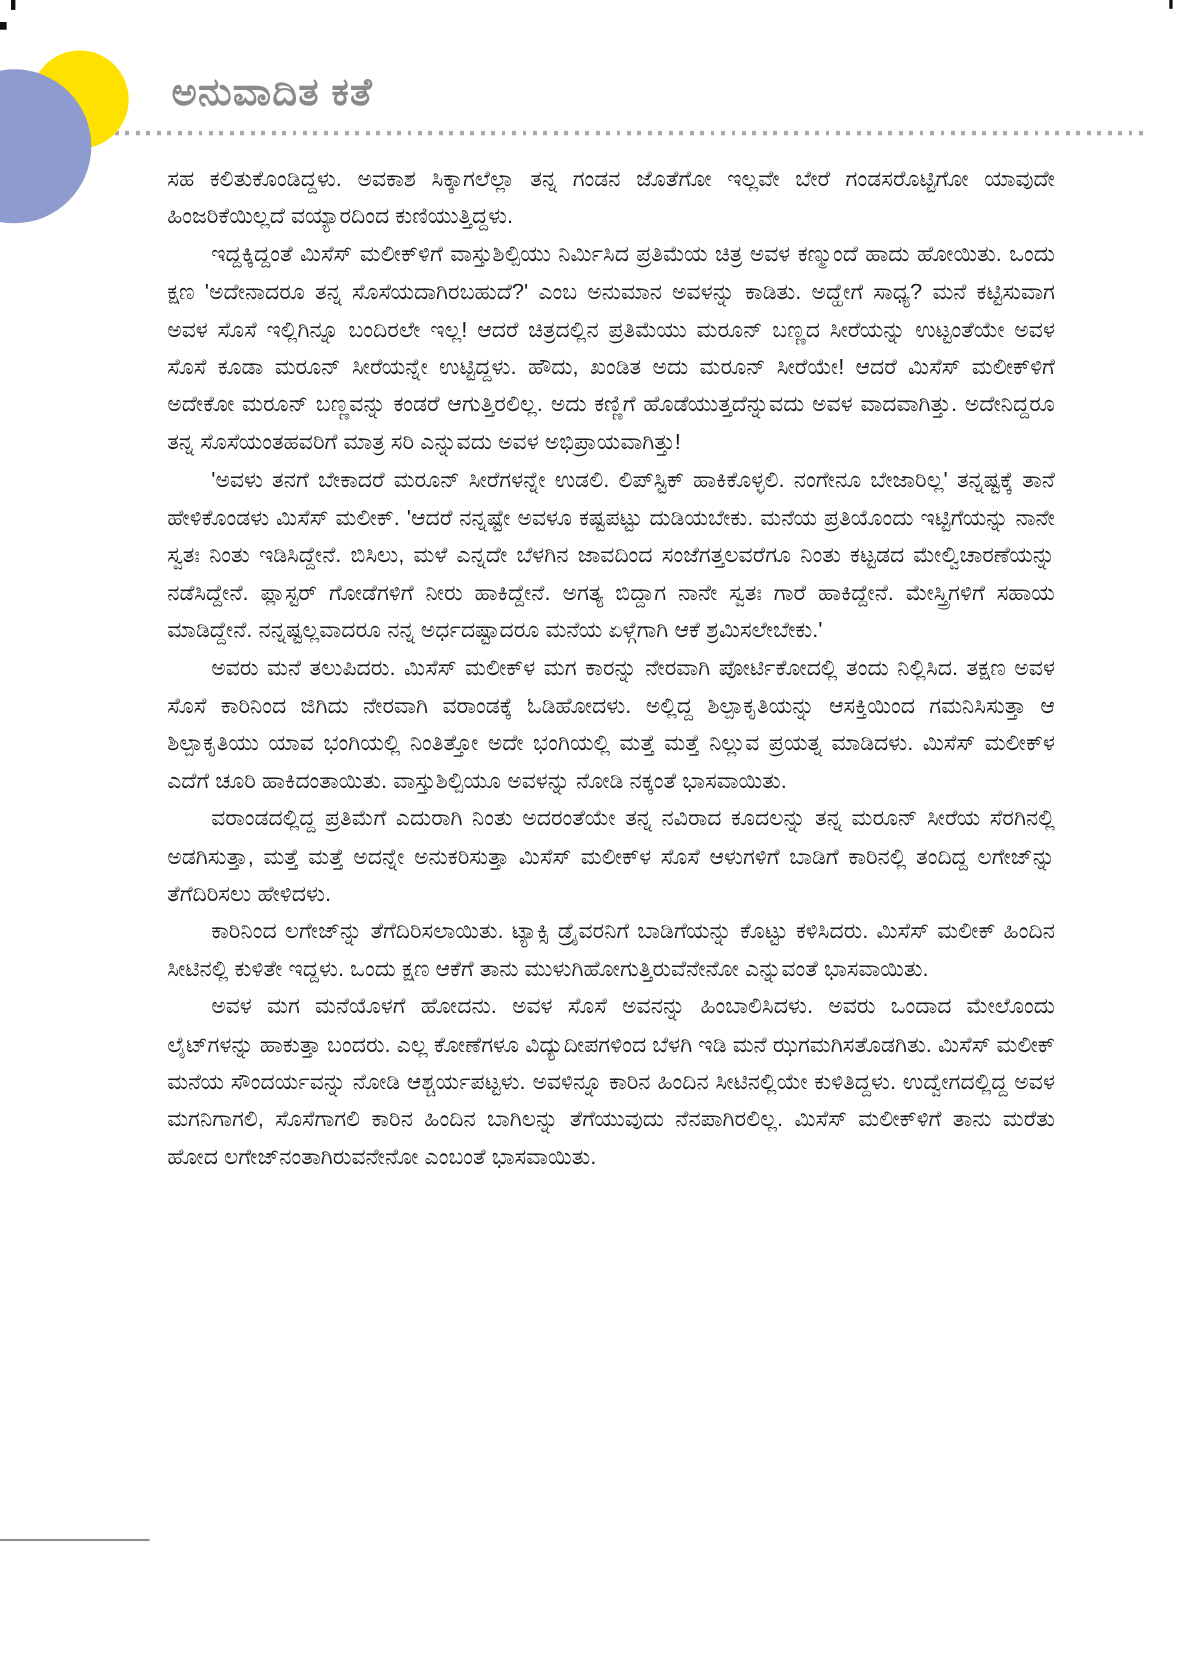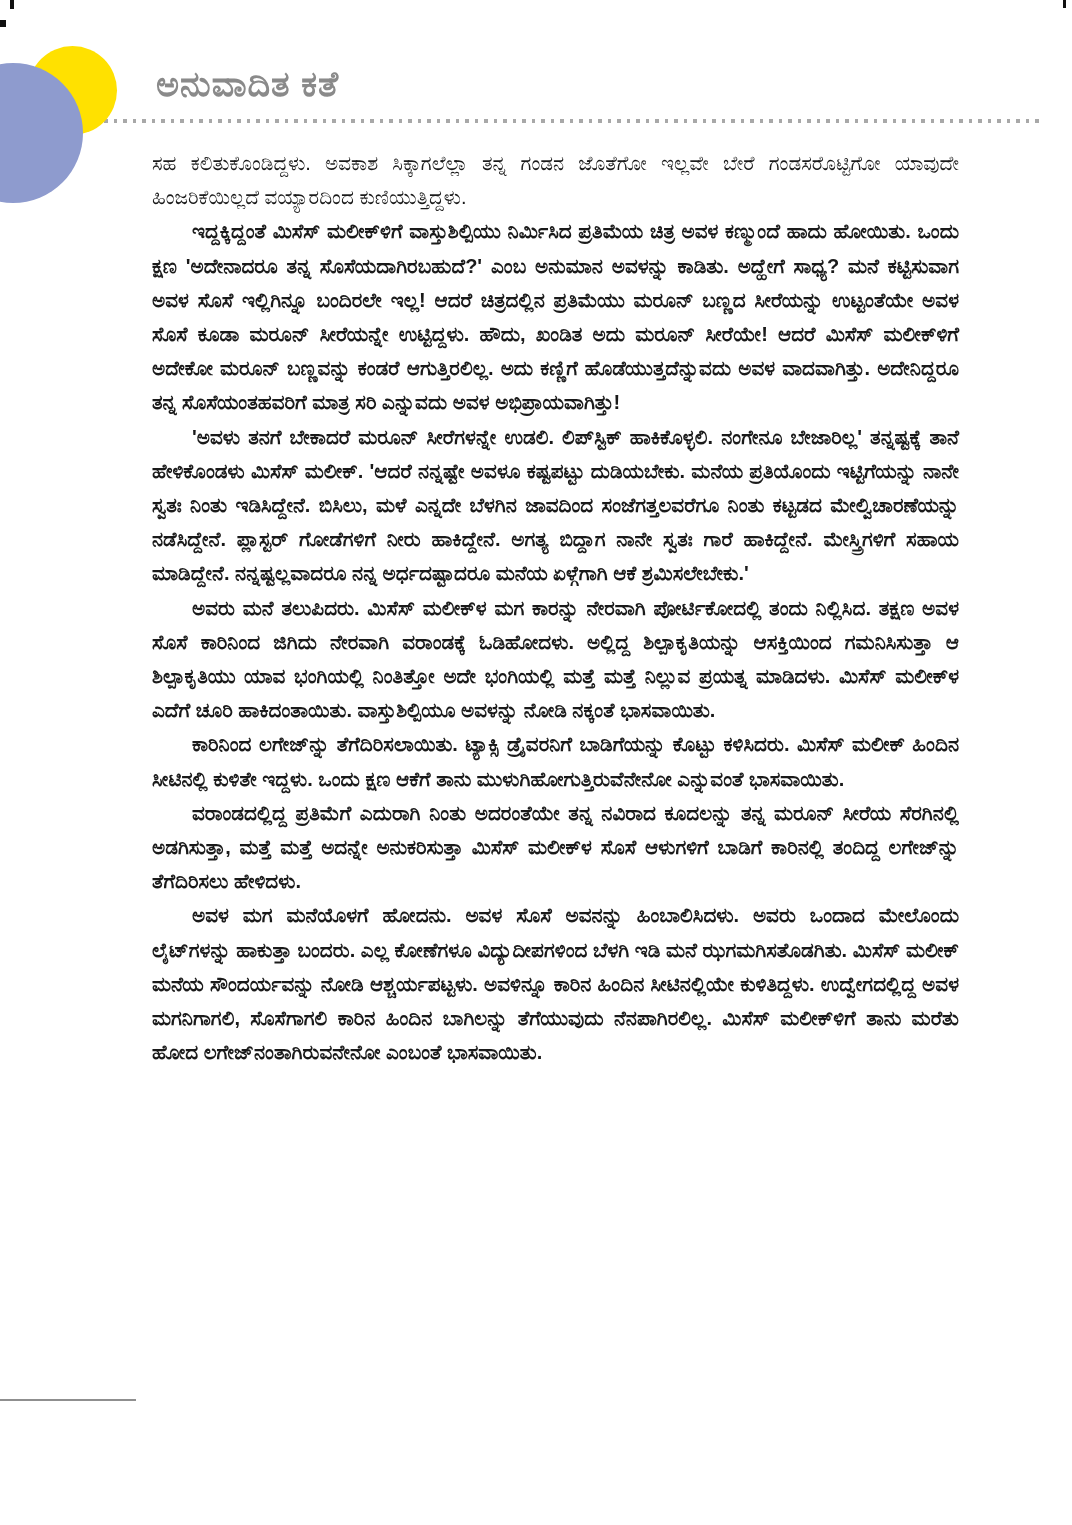--- a/index.html
+++ b/index.html
@@ -76,21 +76,20 @@
     color: #1a1a1a;
     font-size: 20px;
     line-height: 34.2px;
     text-align: justify;
   }
   .story p {
     margin: 0;
   }
   .story p.indent {
     text-indent: 40px;
-    font-weight: bold;
   }
 
   
   .page-number-block {
     position: absolute;
     left: 0;
     top: 1399px;
     width: 136px;
     border-top: 2px solid #8f8f8f;
     font-size: 30px;
@@ -115,20 +114,20 @@
   <div class="dotted-divider"></div>
   <div class="circle-yellow" style="background: rgb(255, 225, 0);"></div>
   <div class="circle-blue" style="background: rgb(142, 155, 206);"></div>
   <h1 class="page-title" style="color: rgb(138, 138, 138);">ಅನುವಾದಿತ ಕತೆ</h1>
 
   <div class="story" id="story" style="color: rgb(26, 26, 26);">
       <p>ಸಹ ಕಲಿತುಕೊಂಡಿದ್ದಳು. ಅವಕಾಶ ಸಿಕ್ಕಾಗಲೆಲ್ಲಾ ತನ್ನ ಗಂಡನ ಜೊತೆಗೋ ಇಲ್ಲವೇ ಬೇರೆ ಗಂಡಸರೊಟ್ಟಿಗೋ ಯಾವುದೇ ಹಿಂಜರಿಕೆಯಿಲ್ಲದೆ ವಯ್ಯಾರದಿಂದ ಕುಣಿಯುತ್ತಿದ್ದಳು.</p>
       <p class="indent">ಇದ್ದಕ್ಕಿದ್ದಂತೆ ಮಿಸೆಸ್ ಮಲೀಕ್‌ಳಿಗೆ ವಾಸ್ತುಶಿಲ್ಪಿಯು ನಿರ್ಮಿಸಿದ ಪ್ರತಿಮೆಯ ಚಿತ್ರ ಅವಳ ಕಣ್ಮುಂದೆ ಹಾದು ಹೋಯಿತು. ಒಂದು ಕ್ಷಣ 'ಅದೇನಾದರೂ ತನ್ನ ಸೊಸೆಯದಾಗಿರಬಹುದೆ?' ಎಂಬ ಅನುಮಾನ ಅವಳನ್ನು ಕಾಡಿತು. ಅದ್ಹೇಗೆ ಸಾಧ್ಯ? ಮನೆ ಕಟ್ಟಿಸುವಾಗ ಅವಳ ಸೊಸೆ ಇಲ್ಲಿಗಿನ್ನೂ ಬಂದಿರಲೇ ಇಲ್ಲ! ಆದರೆ ಚಿತ್ರದಲ್ಲಿನ ಪ್ರತಿಮೆಯು ಮರೂನ್ ಬಣ್ಣದ ಸೀರೆಯನ್ನು ಉಟ್ಟಂತೆಯೇ ಅವಳ ಸೊಸೆ ಕೂಡಾ ಮರೂನ್ ಸೀರೆಯನ್ನೇ ಉಟ್ಟಿದ್ದಳು. ಹೌದು, ಖಂಡಿತ ಅದು ಮರೂನ್ ಸೀರೆಯೇ! ಆದರೆ ಮಿಸೆಸ್ ಮಲೀಕ್‌ಳಿಗೆ ಅದೇಕೋ ಮರೂನ್ ಬಣ್ಣವನ್ನು ಕಂಡರೆ ಆಗುತ್ತಿರಲಿಲ್ಲ. ಅದು ಕಣ್ಣಿಗೆ ಹೊಡೆಯುತ್ತದೆನ್ನುವದು ಅವಳ ವಾದವಾಗಿತ್ತು. ಅದೇನಿದ್ದರೂ ತನ್ನ ಸೊಸೆಯಂತಹವರಿಗೆ ಮಾತ್ರ ಸರಿ ಎನ್ನುವದು ಅವಳ ಅಭಿಪ್ರಾಯವಾಗಿತ್ತು!</p>
       <p class="indent">'ಅವಳು ತನಗೆ ಬೇಕಾದರೆ ಮರೂನ್ ಸೀರೆಗಳನ್ನೇ ಉಡಲಿ. ಲಿಪ್‌ಸ್ಟಿಕ್ ಹಾಕಿಕೊಳ್ಳಲಿ. ನಂಗೇನೂ ಬೇಜಾರಿಲ್ಲ' ತನ್ನಷ್ಟಕ್ಕೆ ತಾನೆ ಹೇಳಿಕೊಂಡಳು ಮಿಸೆಸ್ ಮಲೀಕ್. 'ಆದರೆ ನನ್ನಷ್ಟೇ ಅವಳೂ ಕಷ್ಟಪಟ್ಟು ದುಡಿಯಬೇಕು. ಮನೆಯ ಪ್ರತಿಯೊಂದು ಇಟ್ಟಿಗೆಯನ್ನು ನಾನೇ ಸ್ವತಃ ನಿಂತು ಇಡಿಸಿದ್ದೇನೆ. ಬಿಸಿಲು, ಮಳೆ ಎನ್ನದೇ ಬೆಳಗಿನ ಜಾವದಿಂದ ಸಂಜೆಗತ್ತಲವರೆಗೂ ನಿಂತು ಕಟ್ಟಡದ ಮೇಲ್ವಿಚಾರಣೆಯನ್ನು ನಡೆಸಿದ್ದೇನೆ. ಪ್ಲಾಸ್ಟರ್ ಗೋಡೆಗಳಿಗೆ ನೀರು ಹಾಕಿದ್ದೇನೆ. ಅಗತ್ಯ ಬಿದ್ದಾಗ ನಾನೇ ಸ್ವತಃ ಗಾರೆ ಹಾಕಿದ್ದೇನೆ. ಮೇಸ್ತ್ರಿಗಳಿಗೆ ಸಹಾಯ ಮಾಡಿದ್ದೇನೆ. ನನ್ನಷ್ಟಲ್ಲವಾದರೂ ನನ್ನ ಅರ್ಧದಷ್ಟಾದರೂ ಮನೆಯ ಏಳ್ಗೆಗಾಗಿ ಆಕೆ ಶ್ರಮಿಸಲೇಬೇಕು.'</p>
       <p class="indent">ಅವರು ಮನೆ ತಲುಪಿದರು. ಮಿಸೆಸ್ ಮಲೀಕ್‌ಳ ಮಗ ಕಾರನ್ನು ನೇರವಾಗಿ ಪೋರ್ಟಿಕೋದಲ್ಲಿ ತಂದು ನಿಲ್ಲಿಸಿದ. ತಕ್ಷಣ ಅವಳ ಸೊಸೆ ಕಾರಿನಿಂದ ಜಿಗಿದು ನೇರವಾಗಿ ವರಾಂಡಕ್ಕೆ ಓಡಿಹೋದಳು. ಅಲ್ಲಿದ್ದ ಶಿಲ್ಪಾಕೃತಿಯನ್ನು ಆಸಕ್ತಿಯಿಂದ ಗಮನಿಸಿಸುತ್ತಾ ಆ ಶಿಲ್ಪಾಕೃತಿಯು ಯಾವ ಭಂಗಿಯಲ್ಲಿ ನಿಂತಿತ್ತೋ ಅದೇ ಭಂಗಿಯಲ್ಲಿ ಮತ್ತೆ ಮತ್ತೆ ನಿಲ್ಲುವ ಪ್ರಯತ್ನ ಮಾಡಿದಳು. ಮಿಸೆಸ್ ಮಲೀಕ್‌ಳ ಎದೆಗೆ ಚೂರಿ ಹಾಕಿದಂತಾಯಿತು. ವಾಸ್ತುಶಿಲ್ಪಿಯೂ ಅವಳನ್ನು ನೋಡಿ ನಕ್ಕಂತೆ ಭಾಸವಾಯಿತು.</p>
+      <p class="indent">ವರಾಂಡದಲ್ಲಿದ್ದ ಪ್ರತಿಮೆಗೆ ಎದುರಾಗಿ ನಿಂತು ಅದರಂತೆಯೇ ತನ್ನ ನವಿರಾದ ಕೂದಲನ್ನು ತನ್ನ ಮರೂನ್ ಸೀರೆಯ ಸೆರಗಿನಲ್ಲಿ ಅಡಗಿಸುತ್ತಾ, ಮತ್ತೆ ಮತ್ತೆ ಅದನ್ನೇ ಅನುಕರಿಸುತ್ತಾ ಮಿಸೆಸ್ ಮಲೀಕ್‌ಳ ಸೊಸೆ ಆಳುಗಳಿಗೆ ಬಾಡಿಗೆ ಕಾರಿನಲ್ಲಿ ತಂದಿದ್ದ ಲಗೇಜ್‌ನ್ನು ತೆಗೆದಿರಿಸಲು ಹೇಳಿದಳು.</p>
       <p class="indent">ಕಾರಿನಿಂದ ಲಗೇಜ್‌ನ್ನು ತೆಗೆದಿರಿಸಲಾಯಿತು. ಟ್ಯಾಕ್ಸಿ ಡ್ರೈವರನಿಗೆ ಬಾಡಿಗೆಯನ್ನು ಕೊಟ್ಟು ಕಳಿಸಿದರು. ಮಿಸೆಸ್ ಮಲೀಕ್ ಹಿಂದಿನ ಸೀಟಿನಲ್ಲಿ ಕುಳಿತೇ ಇದ್ದಳು. ಒಂದು ಕ್ಷಣ ಆಕೆಗೆ ತಾನು ಮುಳುಗಿಹೋಗುತ್ತಿರುವೆನೇನೋ ಎನ್ನುವಂತೆ ಭಾಸವಾಯಿತು.</p>
-      <p class="indent">ವರಾಂಡದಲ್ಲಿದ್ದ ಪ್ರತಿಮೆಗೆ ಎದುರಾಗಿ ನಿಂತು ಅದರಂತೆಯೇ ತನ್ನ ನವಿರಾದ ಕೂದಲನ್ನು ತನ್ನ ಮರೂನ್ ಸೀರೆಯ ಸೆರಗಿನಲ್ಲಿ ಅಡಗಿಸುತ್ತಾ, ಮತ್ತೆ ಮತ್ತೆ ಅದನ್ನೇ ಅನುಕರಿಸುತ್ತಾ ಮಿಸೆಸ್ ಮಲೀಕ್‌ಳ ಸೊಸೆ ಆಳುಗಳಿಗೆ ಬಾಡಿಗೆ ಕಾರಿನಲ್ಲಿ ತಂದಿದ್ದ ಲಗೇಜ್‌ನ್ನು ತೆಗೆದಿರಿಸಲು ಹೇಳಿದಳು.</p>
       <p class="indent">ಅವಳ ಮಗ ಮನೆಯೊಳಗೆ ಹೋದನು. ಅವಳ ಸೊಸೆ ಅವನನ್ನು ಹಿಂಬಾಲಿಸಿದಳು. ಅವರು ಒಂದಾದ ಮೇಲೊಂದು ಲೈಟ್‌ಗಳನ್ನು ಹಾಕುತ್ತಾ ಬಂದರು. ಎಲ್ಲ ಕೋಣೆಗಳೂ ವಿದ್ಯುದೀಪಗಳಿಂದ ಬೆಳಗಿ ಇಡಿ ಮನೆ ಝಗಮಗಿಸತೊಡಗಿತು. ಮಿಸೆಸ್ ಮಲೀಕ್ ಮನೆಯ ಸೌಂದರ್ಯವನ್ನು ನೋಡಿ ಆಶ್ಚರ್ಯಪಟ್ಟಳು. ಅವಳಿನ್ನೂ ಕಾರಿನ ಹಿಂದಿನ ಸೀಟಿನಲ್ಲಿಯೇ ಕುಳಿತಿದ್ದಳು. ಉದ್ವೇಗದಲ್ಲಿದ್ದ ಅವಳ ಮಗನಿಗಾಗಲಿ, ಸೊಸೆಗಾಗಲಿ ಕಾರಿನ ಹಿಂದಿನ ಬಾಗಿಲನ್ನು ತೆಗೆಯುವುದು ನೆನಪಾಗಿರಲಿಲ್ಲ. ಮಿಸೆಸ್ ಮಲೀಕ್‌ಳಿಗೆ ತಾನು ಮರೆತು ಹೋದ ಲಗೇಜ್‌ನಂತಾಗಿರುವನೇನೋ ಎಂಬಂತೆ ಭಾಸವಾಯಿತು.</p>
     </div>
 
   <div class="page-number-block">146</div>
 
 </div>
 
 </body></html>

